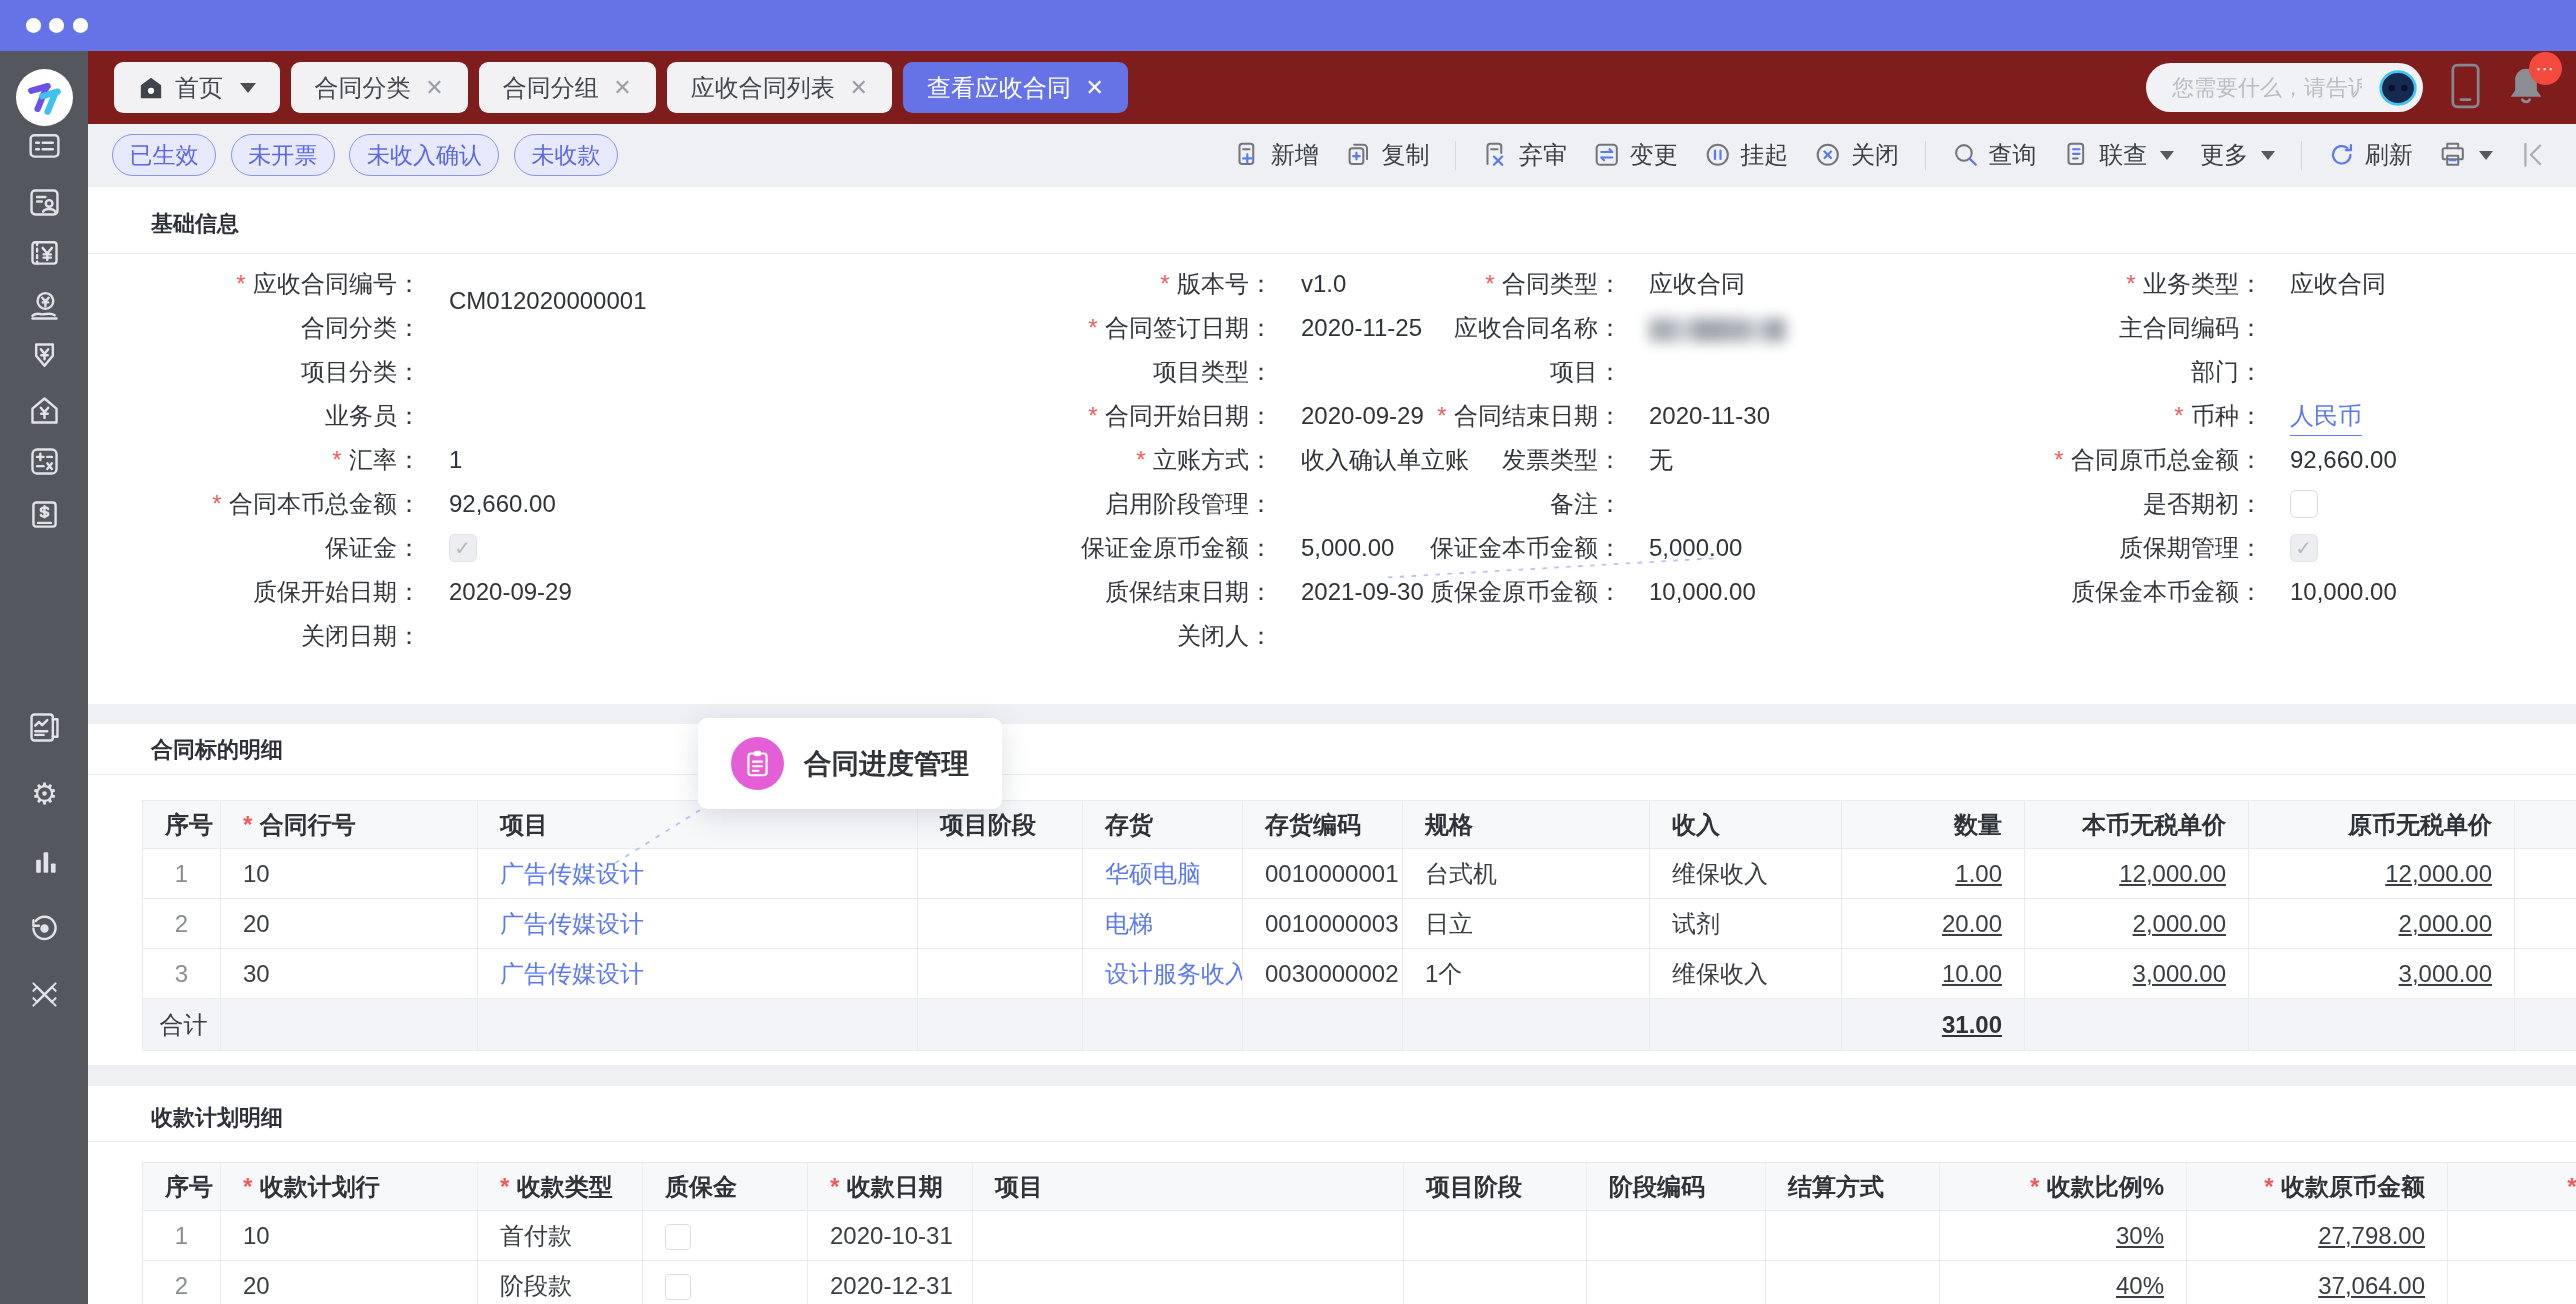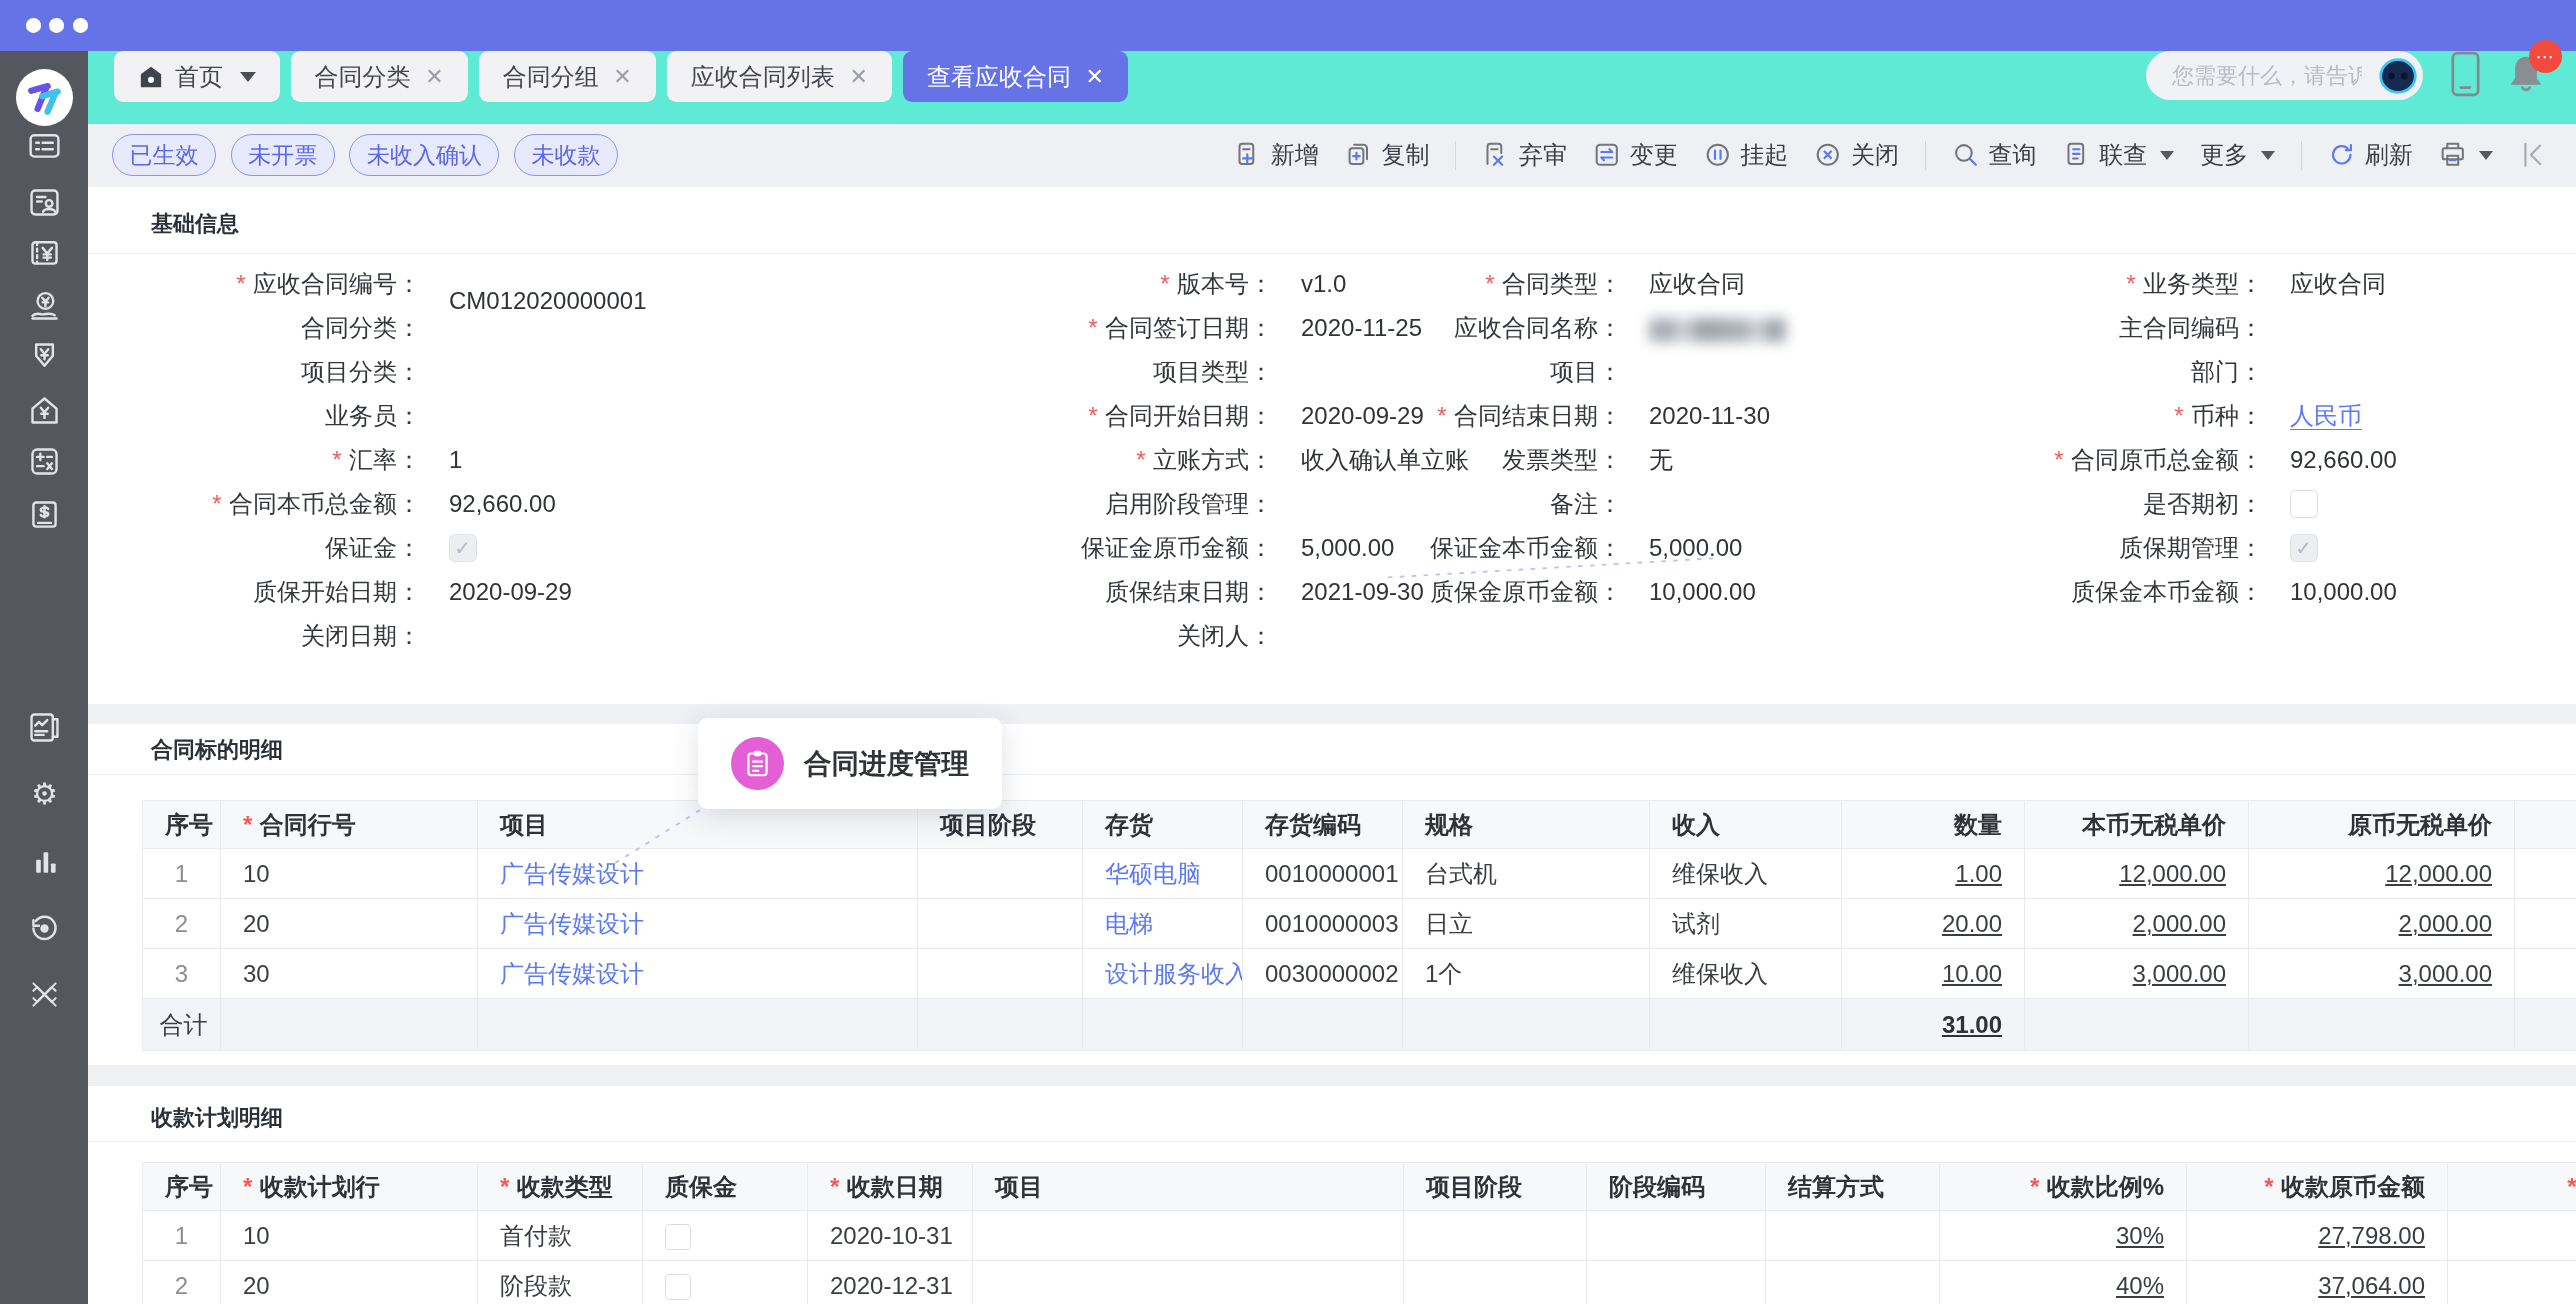--- a/index.html
+++ b/index.html
@@ -17,21 +17,21 @@
     display:flex;align-items:center;justify-content:center;}
   .side-ic{position:absolute;left:26px;width:37px;height:37px;display:flex;align-items:center;justify-content:center;}
   .side-ic svg{stroke:#e2e3e7;fill:none;stroke-width:2.6;stroke-linecap:round;stroke-linejoin:round;}
   .side-ic svg .f{fill:#e2e3e7;stroke:none;}
   .side-ic svg text{fill:#e2e3e7;stroke:none;font-family:"DejaVu Sans",sans-serif;}
 
   
   .main{position:absolute;left:88px;top:51px;right:0;bottom:0;}
 
   
-  .tabbar{position:absolute;left:0;top:0;right:0;height:73px;background:#5eead4;display:flex;align-items:flex-start;padding-left:26px;}
+  .tabbar{position:absolute;left:0;top:0;right:0;height:73px;background:#7f1d1d;display:flex;align-items:center;padding-left:26px;}
   .tab{height:51px;border-radius:9.2px;background:#f2f2f5;color:#43464c;display:flex;align-items:center;
        padding:0 24px;margin-right:11px;font-size:24px;white-space:nowrap;cursor:default;}
   .tab.active{background:#6573e7;color:#ffffff;}
   .tab .x{margin-left:14.7px;font-size:22px;color:#9b9ea6;line-height:1;}
   .tab.active .x{color:#ffffff;}
   .tab .caret{margin-left:16.5px;width:0;height:0;border-left:8.2px solid transparent;border-right:8.2px solid transparent;border-top:10px solid #4a4d52;}
   .tab .home-ic{margin-right:11px;display:flex;}
   .tab-tools{margin-left:auto;display:flex;align-items:center;gap:27.5px;padding-right:31px;}
   .searchpill{position:relative;width:277px;height:49px;border-radius:25px;background:#f1f2f5;display:flex;align-items:center;padding:0 59px 0 24px;}
   .searchpill input{border:none;background:transparent;outline:none;width:100%;font-size:22px;color:#6a6d74;font-family:inherit;}
@@ -58,21 +58,21 @@
   .panel{position:absolute;left:0;right:0;background:#ffffff;}
   .panel-title{position:absolute;left:63px;font-size:22px;font-weight:700;color:#2d3038;white-space:nowrap;}
   .panel-divider{position:absolute;left:0;right:0;height:0.9px;background:#ecedf1;}
 
   
   .frow{position:relative;height:44px;}
   .flabel{position:absolute;transform:translateX(-100%);white-space:nowrap;font-size:24px;color:#33363c;line-height:44px;}
   .fvalue{position:absolute;white-space:nowrap;font-size:24px;color:#303338;line-height:44px;}
   .req{color:#f25a5a;margin-right:7.3px;}
   .lnk{color:#5b79f2;}
-  .ulnk{color:#5b79f2;border-bottom:1.8px solid #5b79f2;padding-bottom:0;text-align:center;}
+  .ulnk{color:#5b79f2;border-bottom:1.8px solid #5b79f2;padding-bottom:6px;text-align:center;}
   .blur-blue{display:inline-block;vertical-align:middle;width:284px;height:26px;border-radius:3.7px;
     background:repeating-linear-gradient(90deg,#93a7f2 0 38px,#b6c2f6 38px 68px,#8ea3f0 68px 110px);filter:blur(7.3px);opacity:.9;}
   .blur-gray{display:inline-block;vertical-align:middle;width:137px;height:24px;border-radius:3.7px;
     background:repeating-linear-gradient(90deg,#9aa0a8 0 26px,#c2c6cc 26px 44px,#8e949c 44px 73px);filter:blur(6.4px);opacity:.85;}
   .cb{display:inline-block;vertical-align:middle;width:27.5px;height:27.5px;border-radius:5.5px;border:1.8px solid #d8dbe0;background:#fff;position:relative;top:-1.8px;}
   .cb.checked{background:#eceef1;border-color:#e0e2e6;color:#b6b9bf;text-align:center;line-height:26px;font-size:20px;}
 
   
   table.grid{border-collapse:collapse;table-layout:fixed;background:#fff;}
   table.grid th,table.grid td{border:0.9px solid #e9ebef;font-weight:400;overflow:hidden;white-space:nowrap;}

